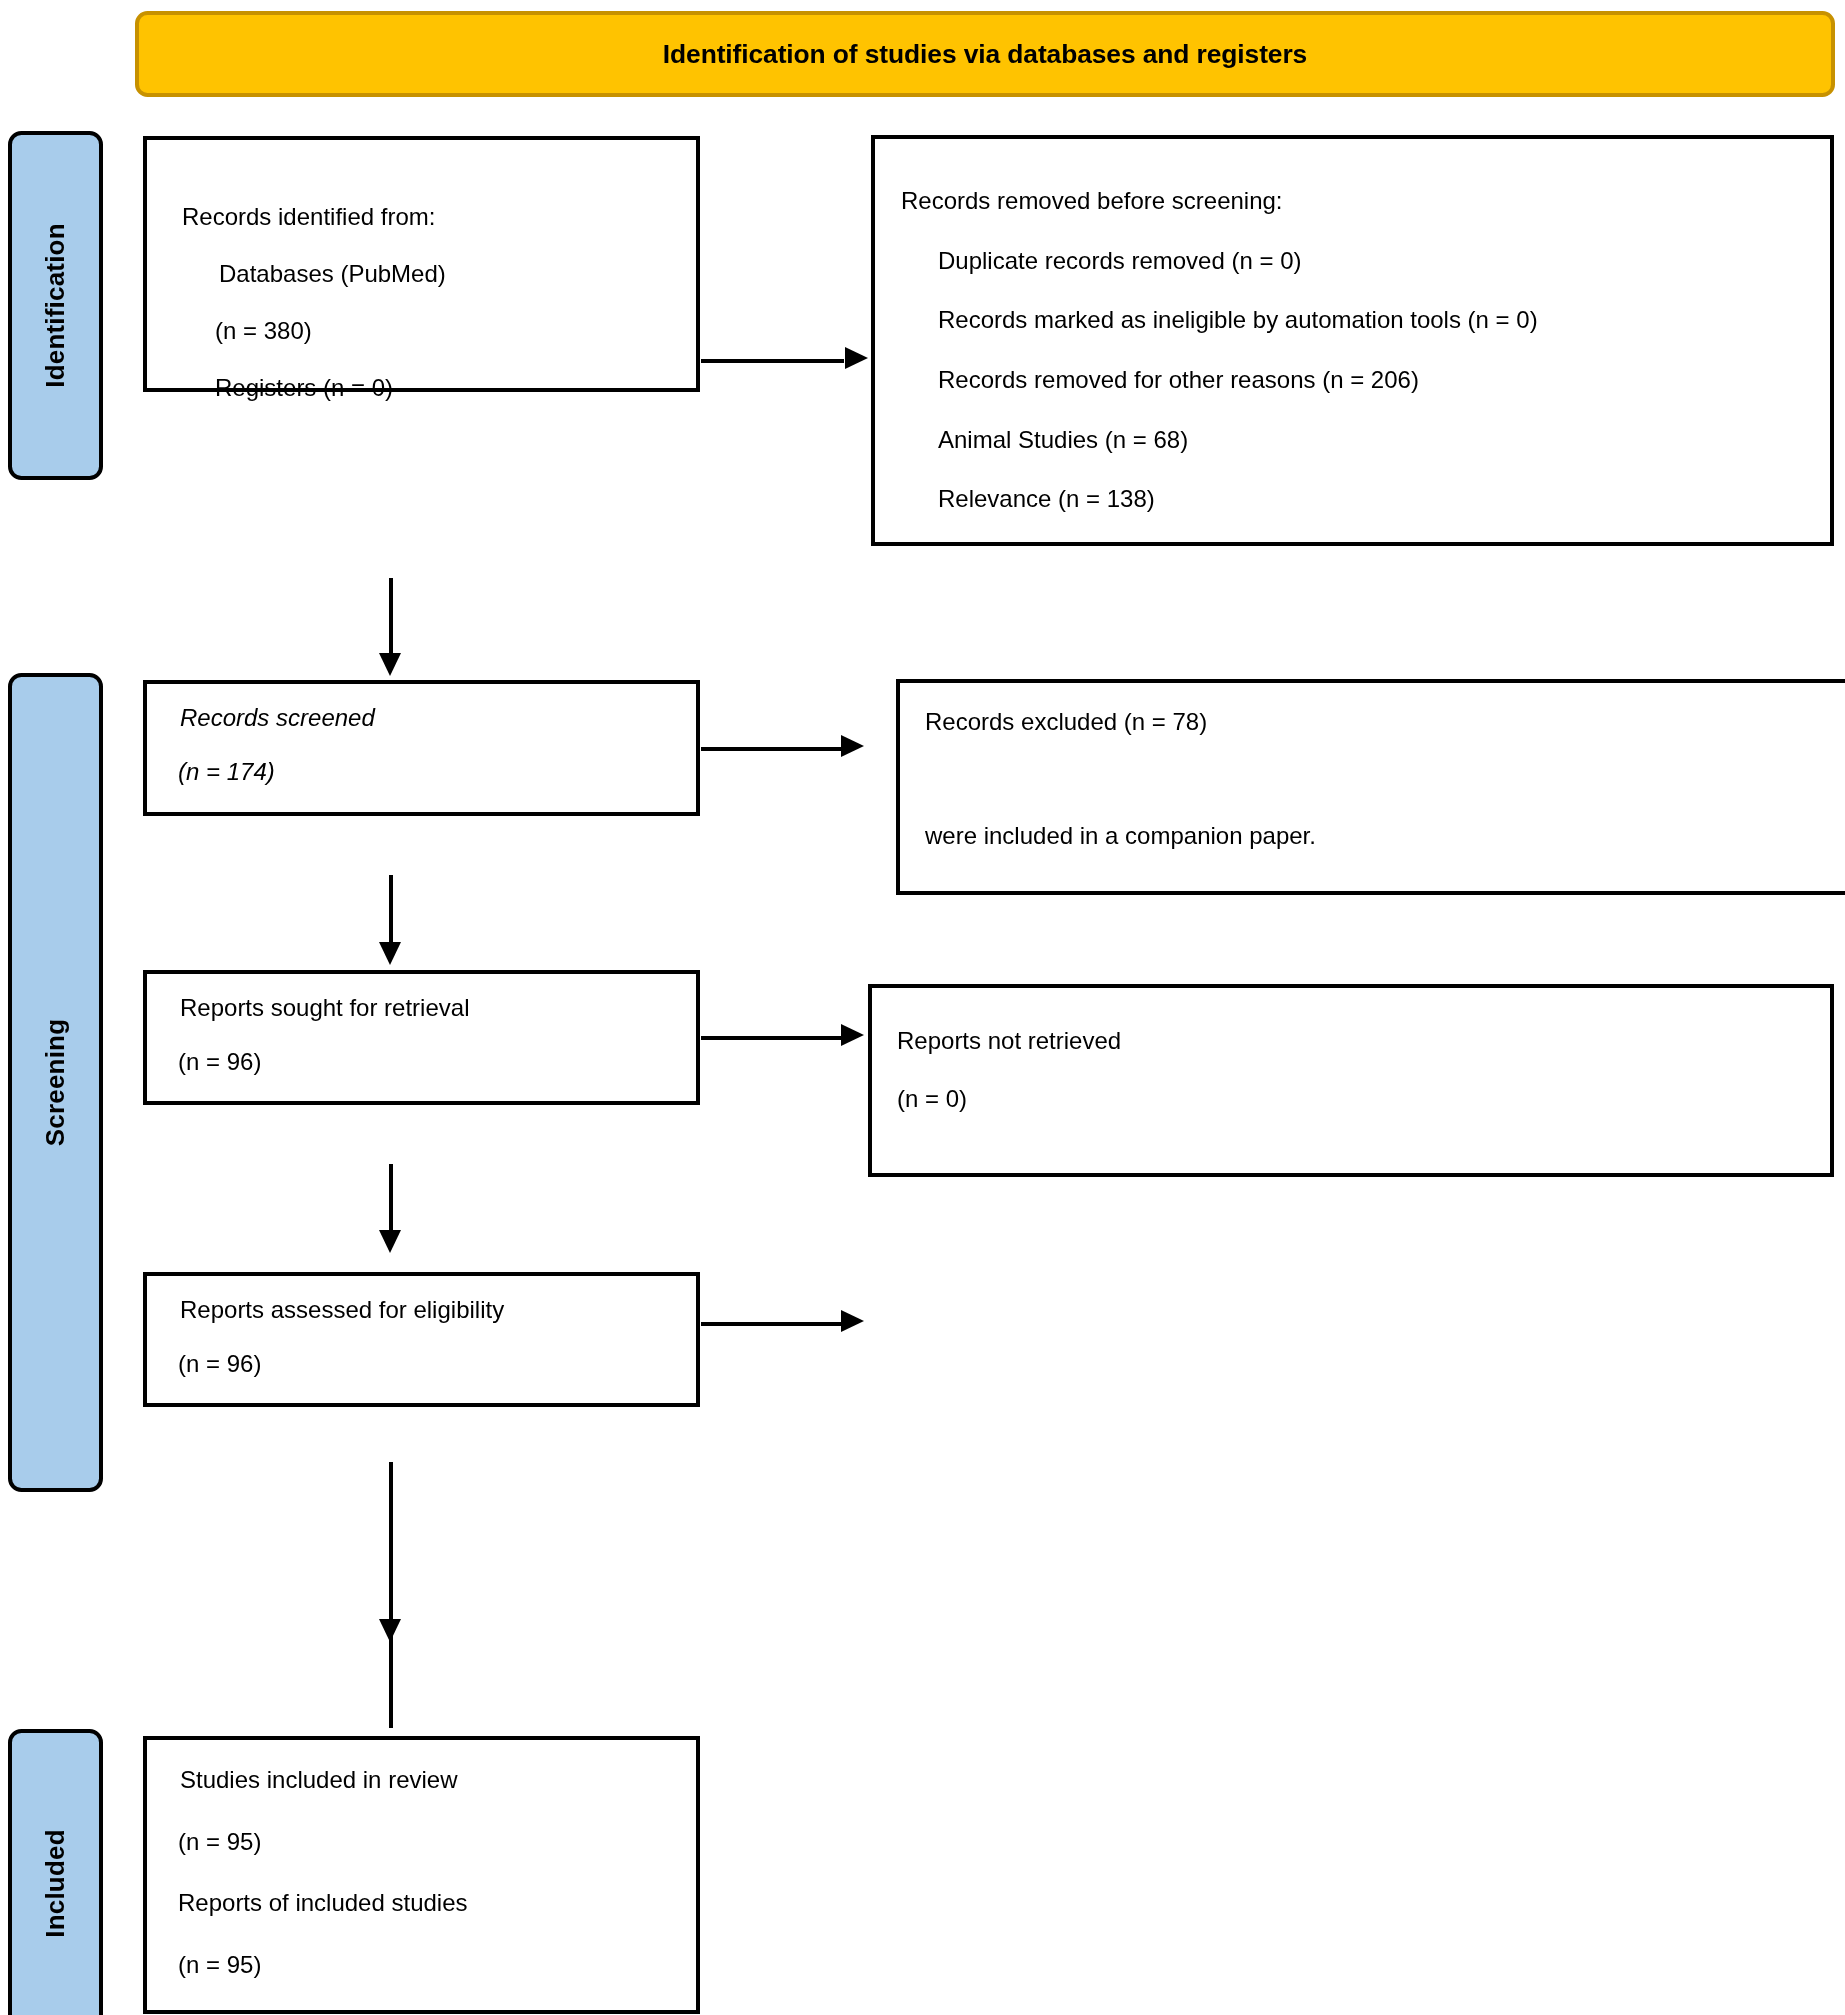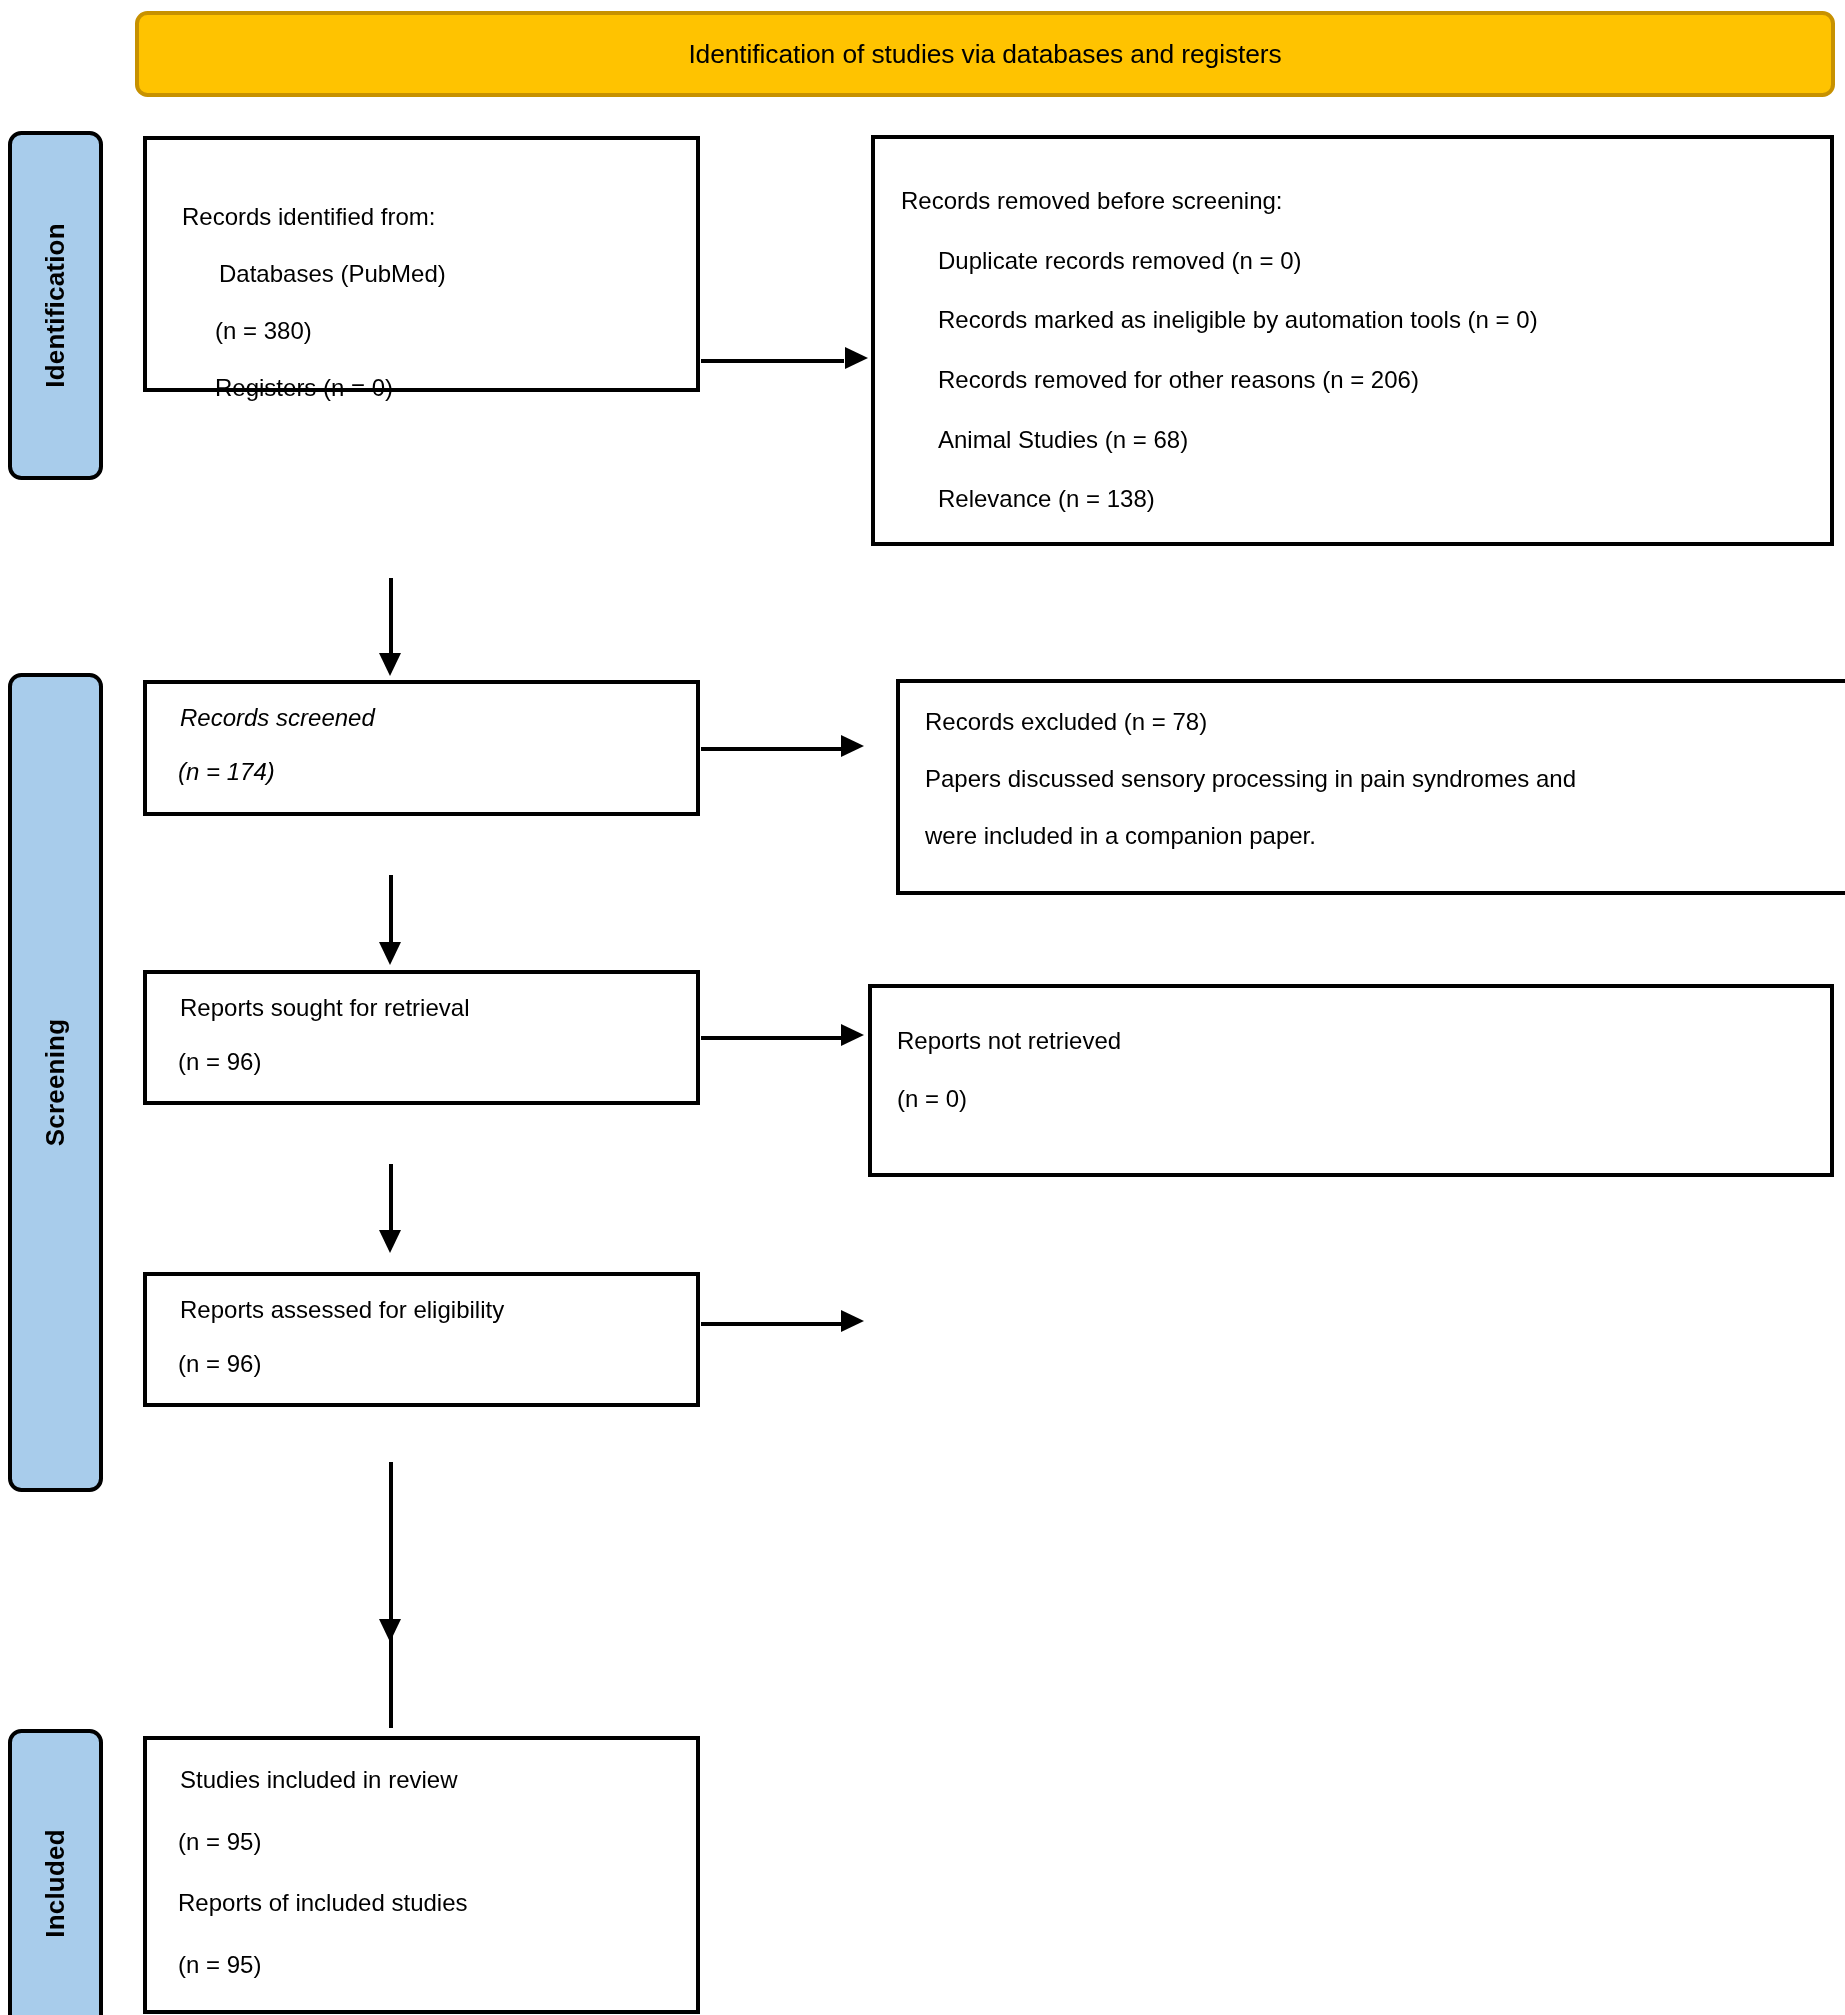--- a/index.html
+++ b/index.html
@@ -27,21 +27,21 @@
     background: #FFC300;
     border: 4.5px solid #C79100;
     border-radius: 12.5px;
     box-sizing: border-box;
     display: flex;
     align-items: center;
     justify-content: center;
   }
   .banner-title {
     font-size: 26.4px;
-    font-weight: normal;
+    font-weight: bold;
     color: #000000;
     letter-spacing: -0.1px;
     text-align: center;
     white-space: nowrap;
   }
 
   
   .stage {
     position: absolute;
     background: #A8CCEB;
@@ -172,21 +172,20 @@
   <div class="box" id="box-screened">
     <div class="box-inner">
       <span class="line" style="left:33px; top:21.5px;">Records screened</span>
       <span class="line" style="left:31px; top:76px;">(n = 174)</span>
     </div>
   </div>
 
   <div class="box" id="box-excluded">
     <div class="box-inner">
       <span class="line" style="left:25px; top:27px;">Records excluded (n = 78)</span>
-      <span class="line" style="left:25px; top:84px;">Papers discussed sensory processing in pain syndromes and</span>
       <span class="line" style="left:25px; top:141px;">were included in a companion paper.</span>
     </div>
   </div>
 
   <div class="arrow-h-line" style="left:701px; top:747px; width:140px;"></div>
   <div class="arrow-h-head" style="left:841px; top:735px;"></div>
 
   <div class="arrow-v-line" style="left:389px; top:875px; height:67px;"></div>
   <div class="arrow-v-head" style="left:379px; top:942px;"></div>
 

